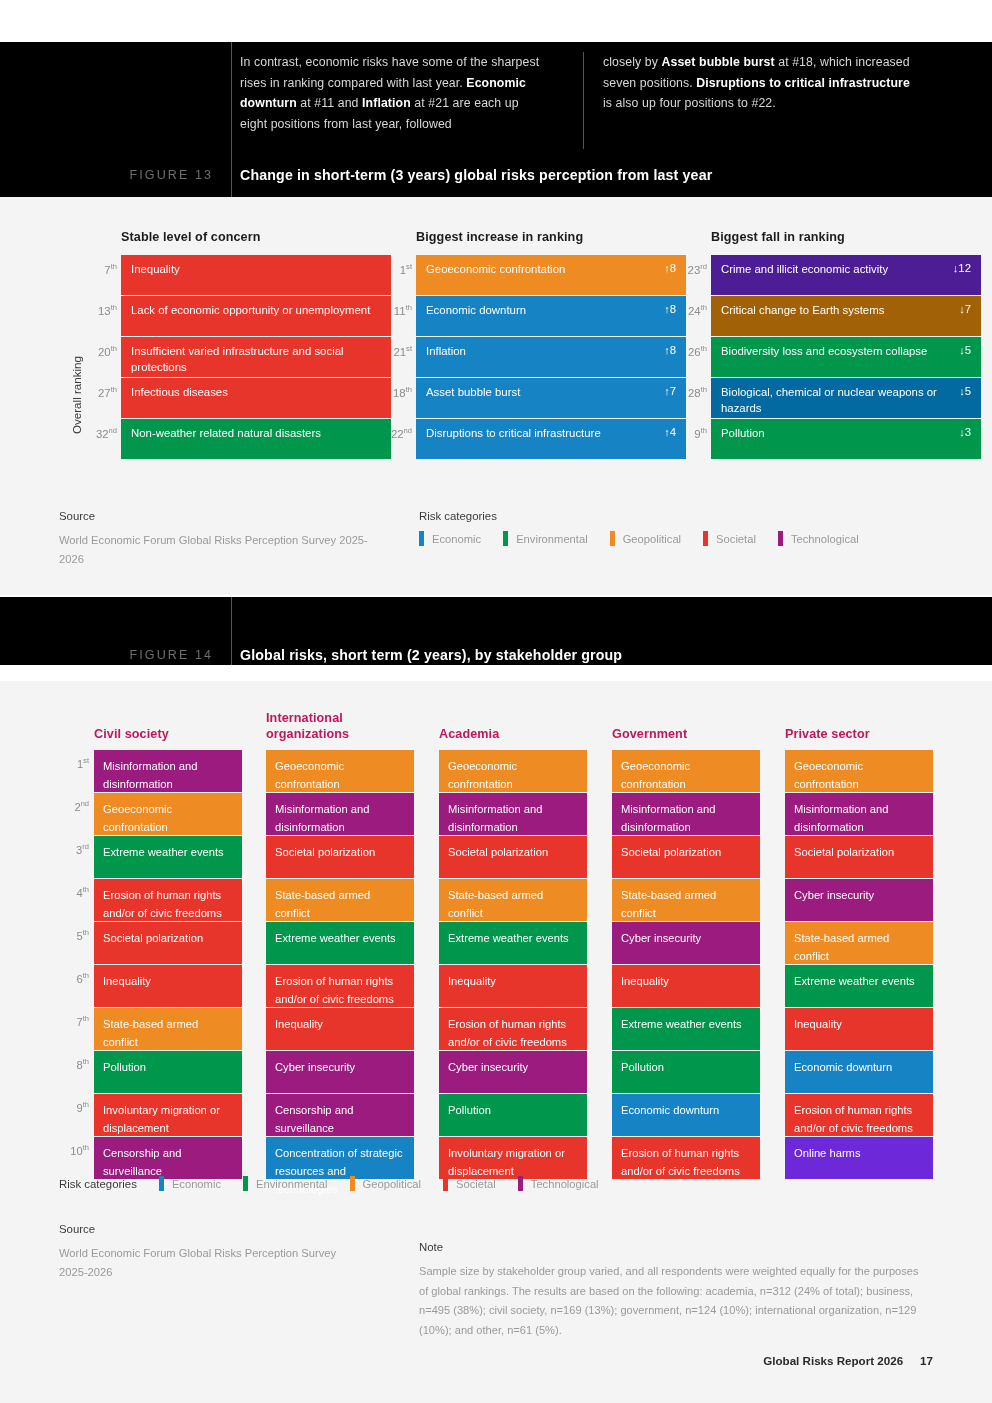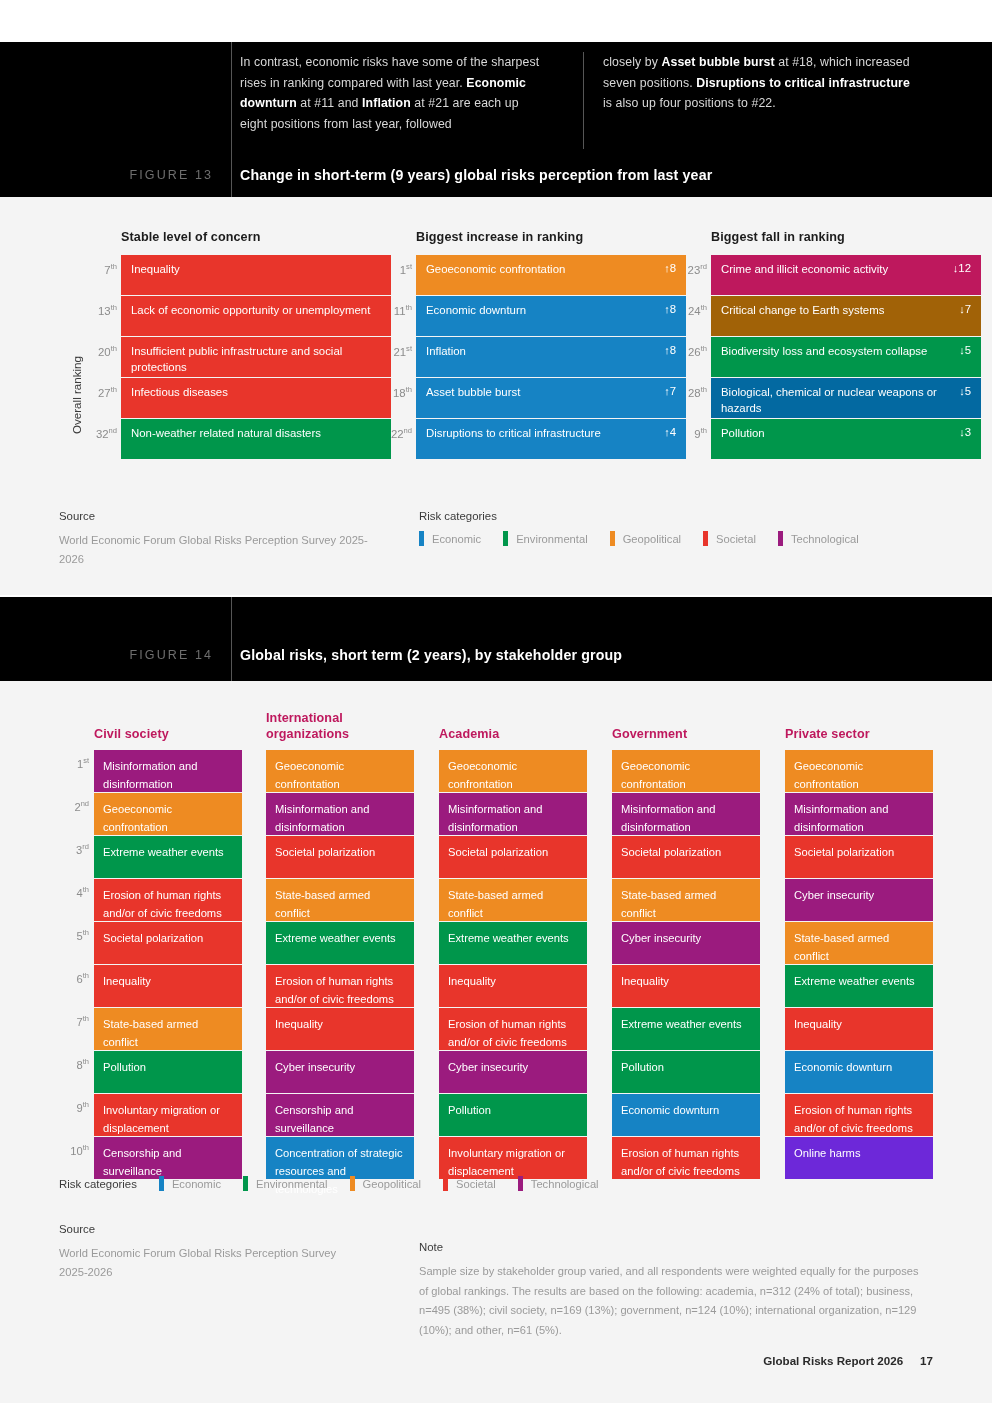--- a/index.html
+++ b/index.html
@@ -132,21 +132,21 @@
     <div class="intro-cols" style="left:240px; top:10px;">
       <div class="intro-col">
         <p>In contrast, economic risks have some of the sharpest rises in ranking compared with last year. <b>Economic downturn</b> at #11 and <b>Inflation</b> at #21 are each up eight positions from last year, followed</p>
       </div>
       <div class="intro-col second">
         <p>closely by <b>Asset bubble burst</b> at #18, which increased seven positions. <b>Disruptions to critical infrastructure</b> is also up four positions to #22.</p>
       </div>
     </div>
 
     <div class="fig-label" style="left:91px; top:126px; width:122px;">FIGURE 13</div>
-    <div class="fig-title" style="left:240px; top:125px;">Change in short-term (9 years) global risks perception from last year</div>
+    <div class="fig-title" style="left:240px; top:125px;">Change in short-term (3 years) global risks perception from last year</div>
   </div>
 
   <div class="fig-area" style="top:197px; height:398px;">
 
     <div class="f13" style="left:121px; top:33px;">
       <div class="axis-label" style="left:-51px; top:204px;">Overall ranking</div>
       <div id="f13-cols">
           <div class="col13 c1">
             <div class="col-head13">Stable level of concern</div>
             <div class="row13">
@@ -157,21 +157,21 @@
             </div>
             <div class="row13">
               <div class="rank13">13<sup>th</sup></div>
               <div class="bar13" style="background: rgb(232, 53, 43);">
                 <span class="bar-text">Lack of economic opportunity or unemployment</span>
               </div>
             </div>
             <div class="row13">
               <div class="rank13">20<sup>th</sup></div>
               <div class="bar13" style="background: rgb(232, 53, 43);">
-                <span class="bar-text">Insufficient public infrastructure and social protections</span>
+                <span class="bar-text">Insufficient varied infrastructure and social protections</span>
               </div>
             </div>
             <div class="row13">
               <div class="rank13">27<sup>th</sup></div>
               <div class="bar13" style="background: rgb(232, 53, 43);">
                 <span class="bar-text">Infectious diseases</span>
               </div>
             </div>
             <div class="row13">
               <div class="rank13">32<sup>nd</sup></div>
@@ -215,21 +215,21 @@
               <div class="bar13" style="background: rgb(22, 131, 196);">
                 <span class="bar-text">Disruptions to critical infrastructure</span>
                 <span class="bar-delta"><span class="arr">↑</span>4</span>
               </div>
             </div>
           </div>
           <div class="col13 c3">
             <div class="col-head13">Biggest fall in ranking</div>
             <div class="row13">
               <div class="rank13">23<sup>rd</sup></div>
-              <div class="bar13" style="background: #be185d;">
+              <div class="bar13" style="background: #4c1d95;">
                 <span class="bar-text">Crime and illicit economic activity</span>
                 <span class="bar-delta"><span class="arr">↓</span>12</span>
               </div>
             </div>
             <div class="row13">
               <div class="rank13">24<sup>th</sup></div>
               <div class="bar13" style="background: #a16207;">
                 <span class="bar-text">Critical change to Earth systems</span>
                 <span class="bar-delta"><span class="arr">↓</span>7</span>
               </div>
@@ -284,21 +284,21 @@
             <span class="legend-text">Societal</span>
           </div>
           <div class="legend-item">
             <span class="legend-swatch" style="background: rgb(155, 27, 126);"></span>
             <span class="legend-text">Technological</span>
           </div>
         </div>
     </div>
   </div>
 
-  <div class="dark-band" style="top:597px; height:84px;">
+  <div class="dark-band" style="top:597px; height:68px;">
     <div class="band-rule" style="left:231px;"></div>
     <div class="fig-label" style="left:91px; top:51px; width:122px;">FIGURE 14</div>
     <div class="fig-title" style="left:240px; top:50px;">Global risks, short term (2 years), by stakeholder group</div>
   </div>
 
   <div class="fig-area" style="top:681px; height:722px;">
 
     <div class="f14" style="left:94px; top:69px;">
       <div id="f14-cols">
           <div class="col14" style="left: 0px; top: 0px;">

